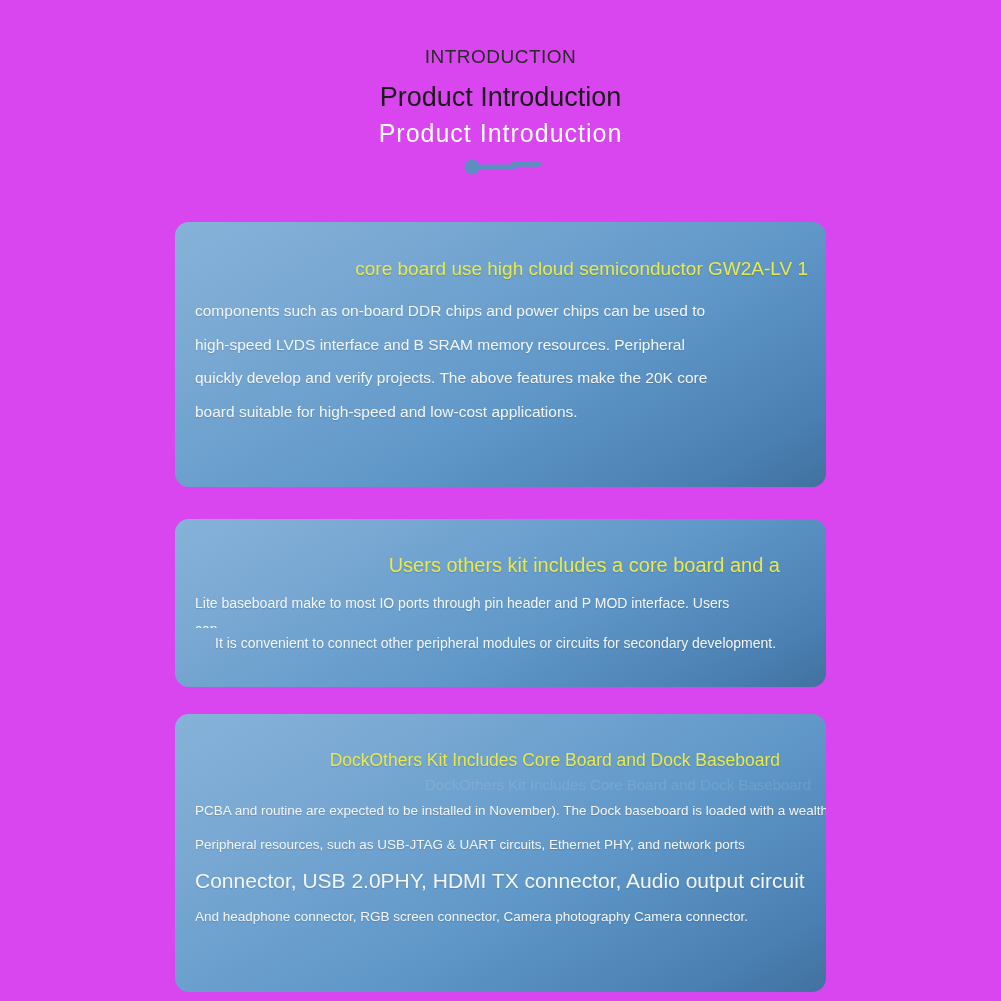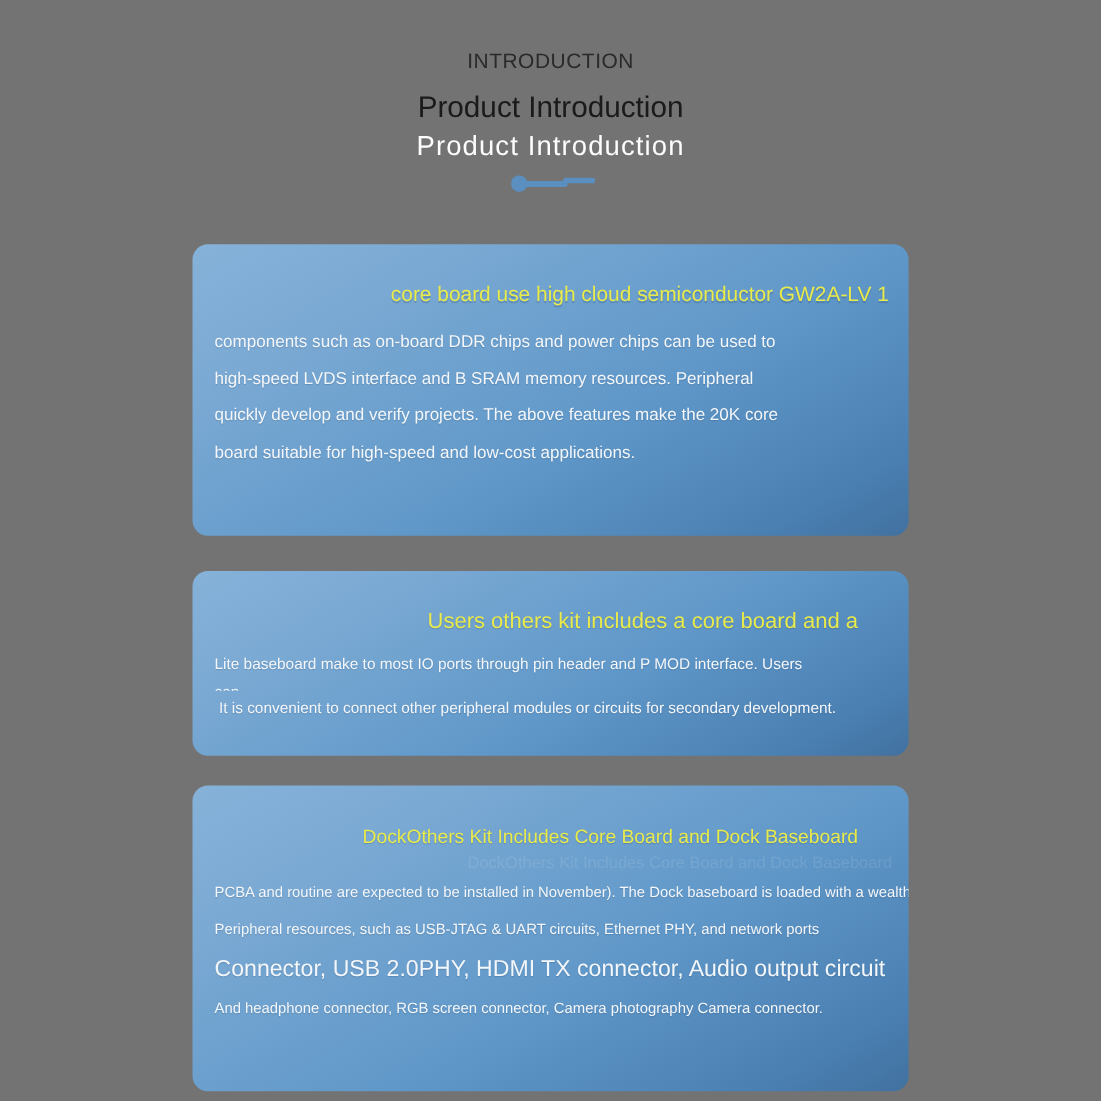--- a/index.html
+++ b/index.html
@@ -10,21 +10,21 @@
     height: 1001px;
     background: #ffffff;
     font-family: "Liberation Sans", sans-serif;
     overflow: hidden;
   }
 
   .page {
     position: relative;
     width: 1001px;
     height: 1001px;
-    background: #737373;
+    background: #d946ef;
   }
 
   
   .header {
     position: absolute;
     left: 0;
     top: 44px;
     width: 1001px;
     text-align: center;
   }
@@ -125,21 +125,21 @@
   #card-2 .clipped-fragment {
     position: relative;
     height: 9px;
     overflow: hidden;
     color: #f4f7fa;
     font-size: 14px;
     line-height: 22px;
     margin-top: 5px;
   }
   #card-2 .clipped-fragment span { display: block; margin-top: -1px; }
-  #card-2 .line-tail { padding-left: 4px; margin-top: 4px; }
+  #card-2 .line-tail { padding-left: 4px; margin-top: 4px; margin-left: 16px; }
 
   
   #card-3 { top: 714px; height: 278px; }
   #card-3 .card-title {
     font-size: 17.5px;
     line-height: 24px;
     padding-right: 46px;
     padding-top: 34px;
   }
   #card-3 .card-body { padding: 22px 20px 0 20px; }

